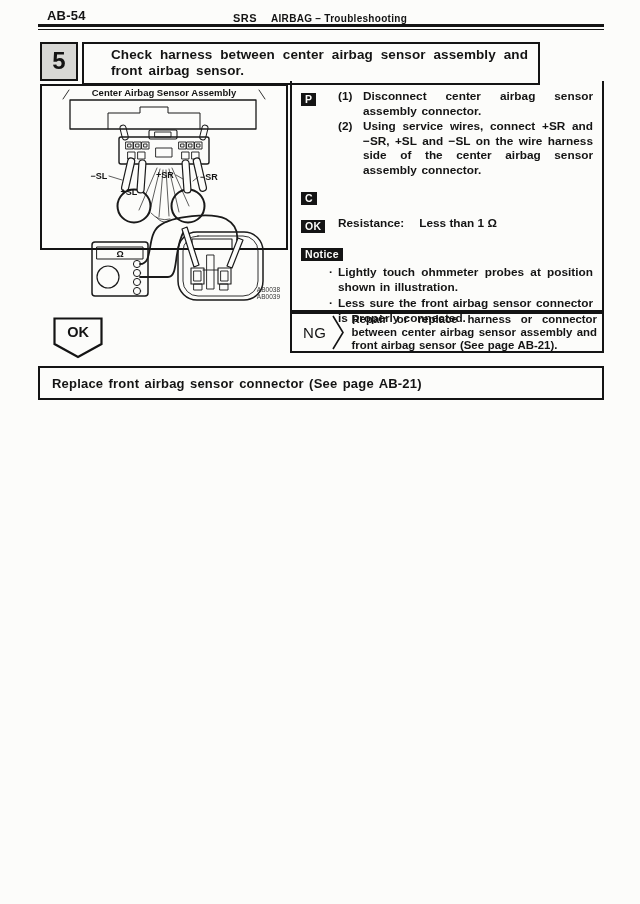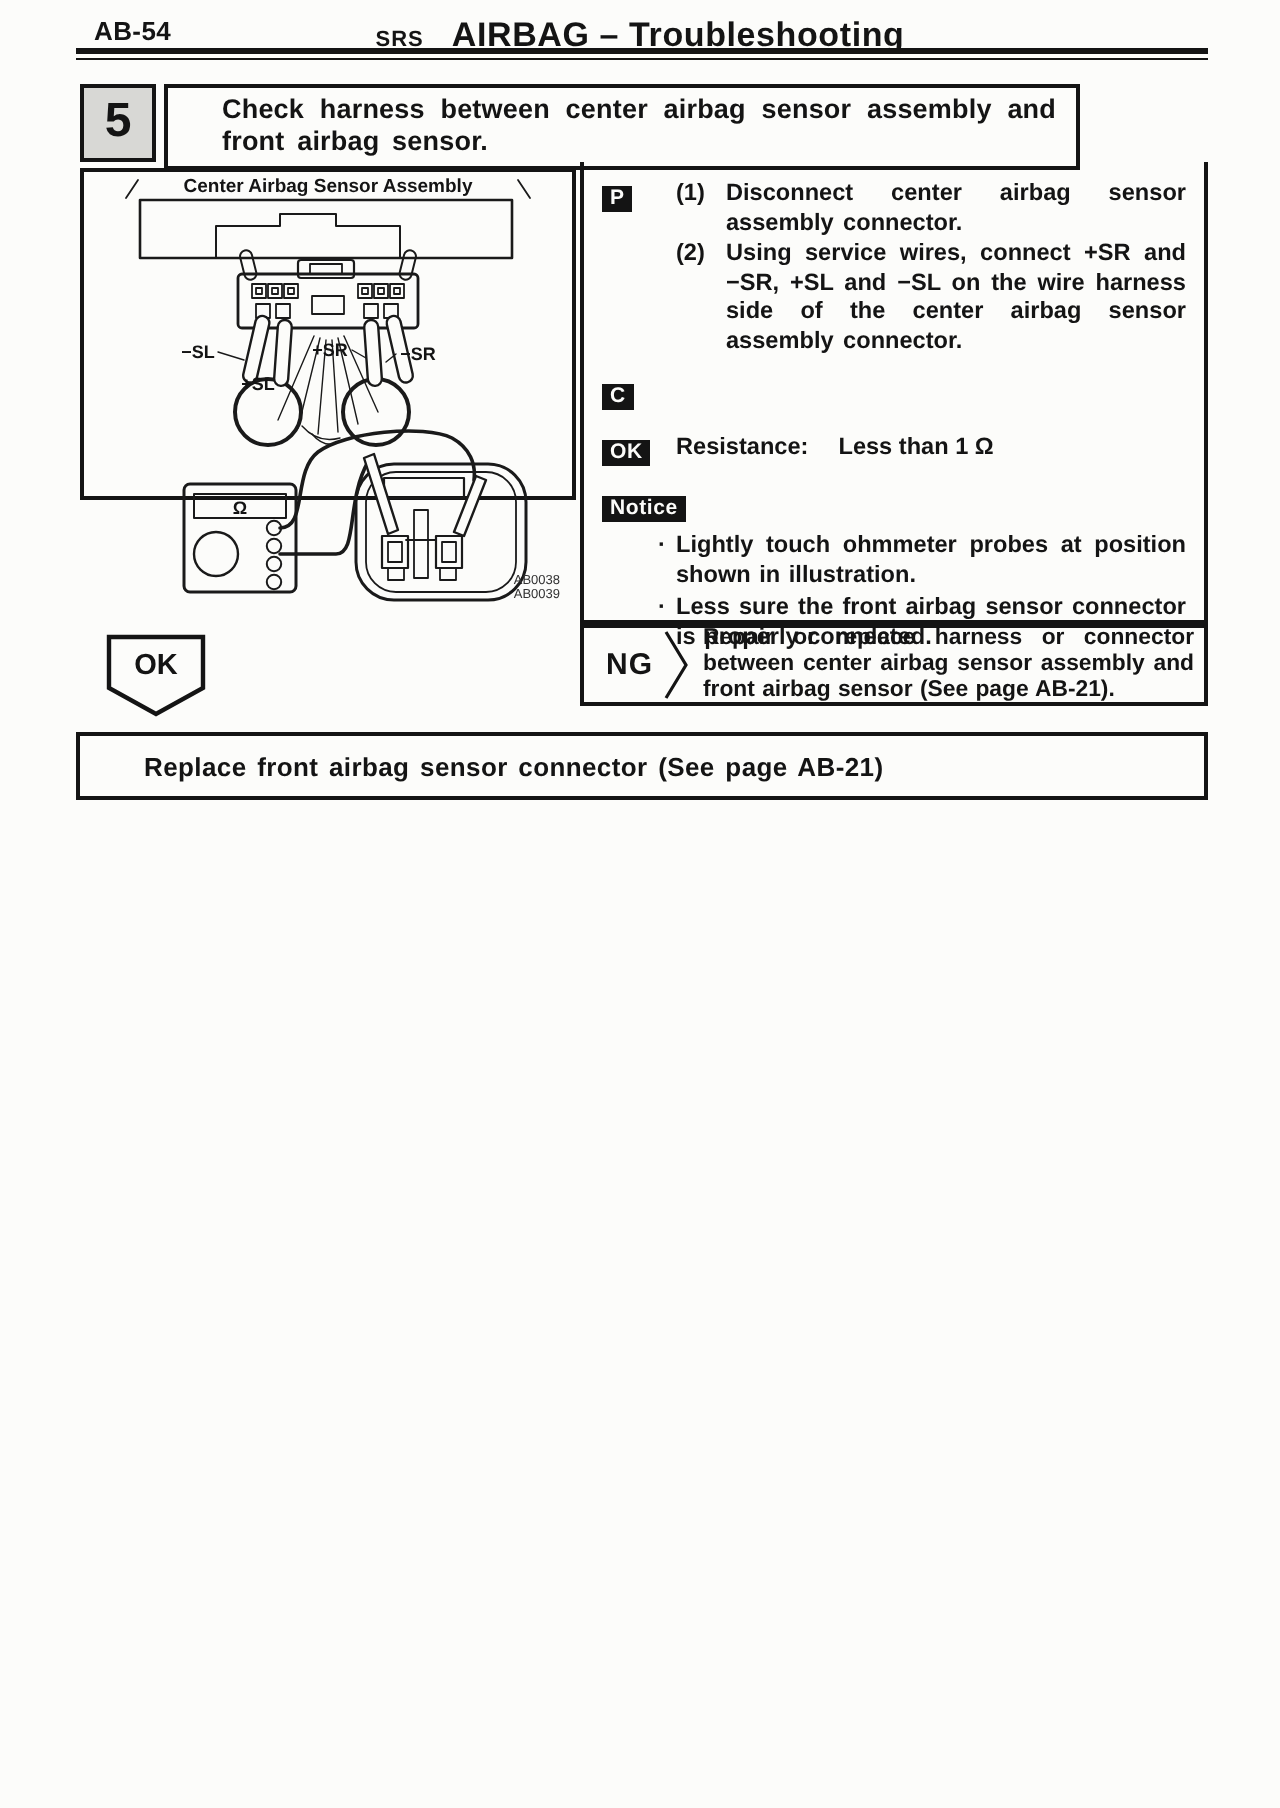--- a/index.html
+++ b/index.html
@@ -14,21 +14,21 @@
     width:640px;height:904px;
     background:var(--paper);
     font-family:"Liberation Sans","DejaVu Sans",sans-serif;
     color:var(--ink);
     overflow:hidden;
   }
   
   .hdr-num{position:absolute;left:47px;top:8px;font-size:13px;font-weight:bold;letter-spacing:.2px;}
   .hdr-center{position:absolute;left:0;right:0;top:8px;text-align:center;font-weight:bold;}
   .hdr-center .srs{font-size:11px;letter-spacing:.5px;margin-right:14px;}
-  .hdr-center .ttl{font-size:17px;letter-spacing:.3px;}
+  .hdr-center .ttl{font-size:10px;letter-spacing:.3px;}
   .rule-thick{position:absolute;left:38px;width:566px;top:24px;height:3px;background:var(--ink);}
   .rule-thin{position:absolute;left:38px;width:566px;top:29px;height:1px;background:var(--ink);}
   
   .step-num{
     position:absolute;left:40px;top:42px;width:38px;height:39px;
     background:var(--cell);border:2px solid var(--ink);
     font-size:24px;font-weight:bold;text-align:center;line-height:34px;
   }
   .step-title{
     position:absolute;left:82px;top:42px;width:458px;min-height:39px;
@@ -66,29 +66,29 @@
   .notice-items{margin-top:3px;padding-left:28px;font-size:11.8px;font-weight:bold;line-height:14.5px;}
   .n-item{display:flex;margin-bottom:2px;}
   .n-dot{width:9px;flex:none;}
   .n-text{flex:1;text-align:justify;word-spacing:1px;}
   
   .ng-box{
     position:absolute;left:290px;top:312px;width:314px;height:41px;
     border:2px solid var(--ink);
     display:flex;align-items:center;
   }
-  .ng-label{font-size:15px;font-weight:bold;margin:0 5px 0 11px;letter-spacing:.5px;}
+  .ng-label{font-size:15px;font-weight:normal;margin:0 5px 0 11px;letter-spacing:.5px;}
   .ng-chevron{flex:none;margin-right:7px;}
   .ng-text{flex:1;font-size:11.4px;font-weight:bold;line-height:12.8px;text-align:justify;word-spacing:.5px;padding-right:5px;}
   .ok-flag{position:absolute;left:53px;top:317px;}
   
   .result-box{
     position:absolute;left:38px;top:366px;width:566px;height:34px;
     border:2px solid var(--ink);
-    display:flex;align-items:center;padding-left:32px;
+    display:flex;align-items:center;padding-left:12px;
     font-size:13px;font-weight:bold;letter-spacing:.2px;word-spacing:1.5px;
   }
   svg text{font-family:"Liberation Sans","DejaVu Sans",sans-serif;}
 </style>
 </head>
 <body>
 
 <div class="page">
 
   <div class="hdr-num">AB-54</div>

